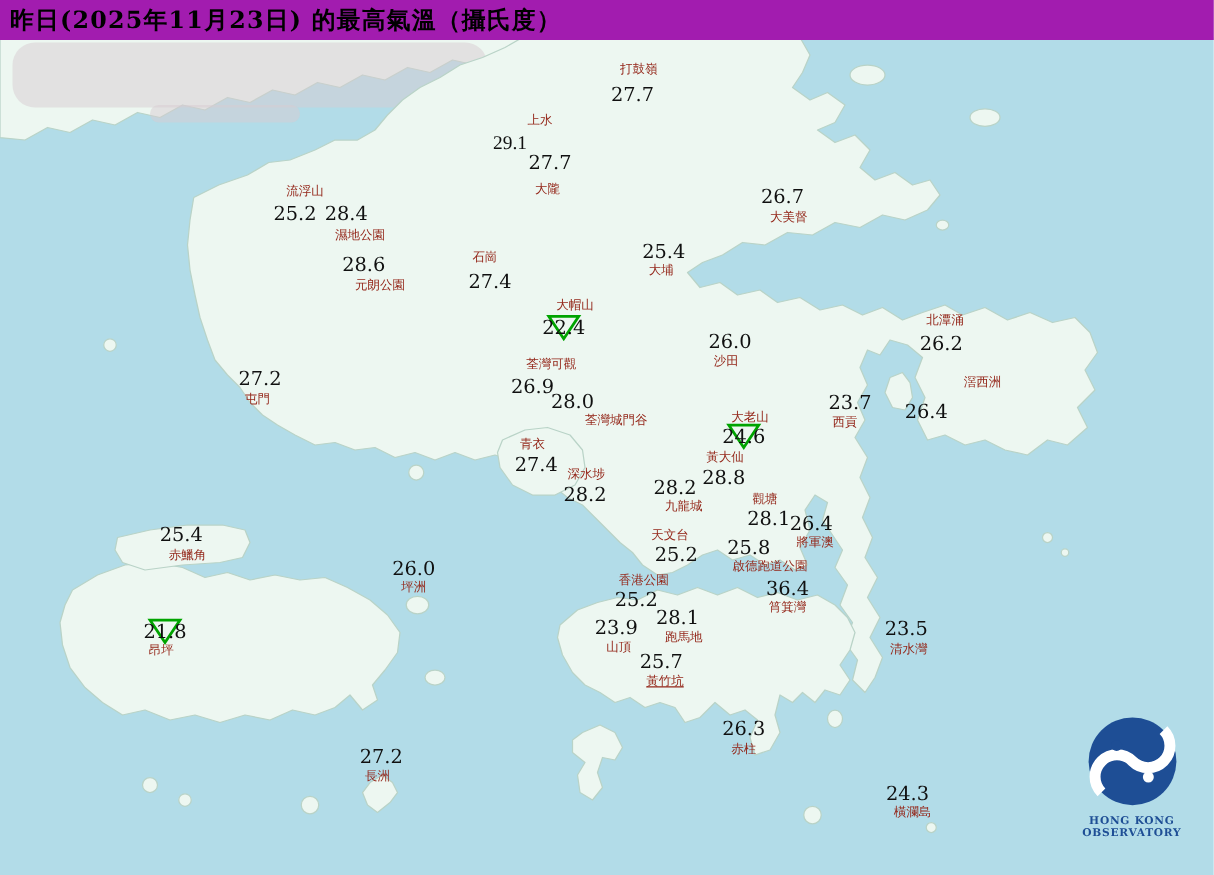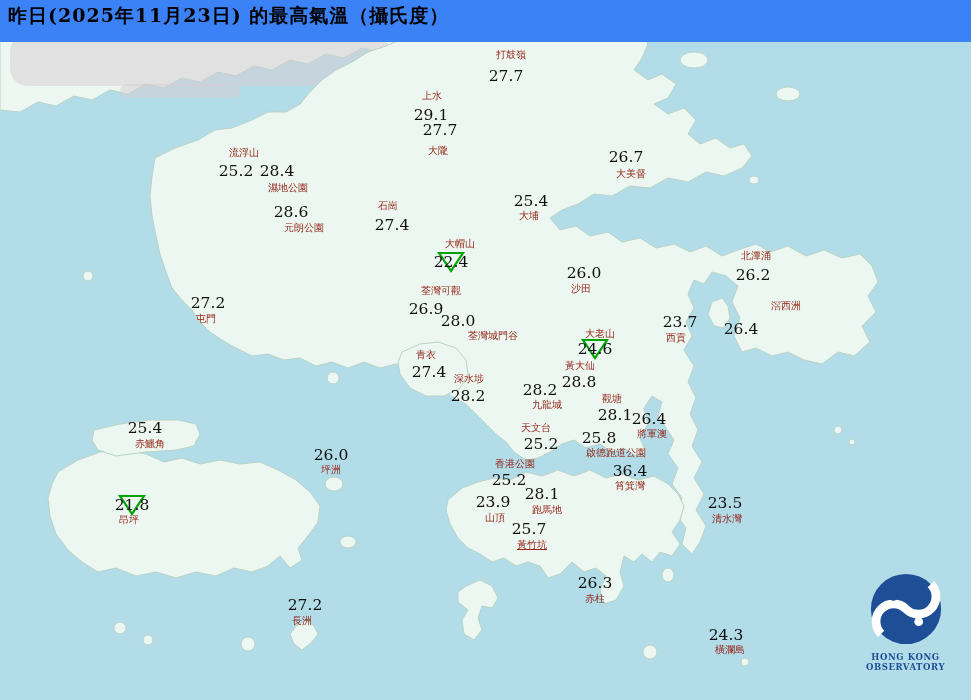--- a/index.html
+++ b/index.html
@@ -3,21 +3,21 @@
 <meta charset="utf-8">
 <style>
   html,body{margin:0;padding:0;}
   body{width:971px;height:700px;overflow:hidden;background:#fff;
        font-family:"DejaVu Serif","Liberation Serif",serif;}
   #stage{position:relative;width:971px;height:700px;}
   #map-svg{position:absolute;left:0;top:0;}
   .sea{fill:var(--sea);}
   .land{fill:var(--land);stroke:var(--coast);stroke-width:1;stroke-linejoin:round;}
   .urban{fill:var(--urban);opacity:.5;}
-  #title-bar{position:absolute;left:0;top:0;width:971px;height:42px;background:#3b82f6;}
+  #title-bar{position:absolute;left:0;top:0;width:971px;height:32px;background:#a21caf;}
   #title-text{position:absolute;left:8px;top:3px;font-size:19px;font-weight:600;
               letter-spacing:1px;color:#000;white-space:nowrap;}
   .sname,.stemp,.marker{position:absolute;transform:translate(-50%,-50%);white-space:nowrap;}
   .sname{color:var(--station-name);font-size:10px;z-index:3;}
   .stemp{color:var(--temperature);font-size:15.5px;z-index:3;}
   .marker{z-index:2;}
   #logo-block{position:absolute;left:840px;top:570px;width:131px;text-align:center;z-index:4;}
   #logo-zh{color:var(--logo-blue);font-size:17px;font-weight:700;letter-spacing:4px;margin-top:2px;}
   #logo-en{color:var(--logo-blue);font-size:8.5px;font-weight:700;letter-spacing:.6px;}
 </style>
@@ -65,21 +65,21 @@
   </svg>
 
   <div id="title-bar">
     <div id="title-text">昨日(2025年11月23日) 的最高氣溫（攝氏度）</div>
   </div>
 
   <div style="position:absolute;left:0;top:0;width:971px;height:700px;">
       <div class="sname" style="left: 511px; top: 55px;">打鼓嶺</div>
       <div class="stemp" style="left: 506px; top: 76px;">27.7</div>
       <div class="sname" style="left: 432px; top: 96px;">上水</div>
-      <div class="stemp" style="left: 431px; top: 115px;">29.1</div>
+      <div class="stemp" style="left: 408px; top: 115px; font-family: Liberation Serif, serif;">29.1</div>
       <div class="sname" style="left: 438px; top: 151px;">大隴</div>
       <div class="stemp" style="left: 440px; top: 130px;">27.7</div>
       <div class="sname" style="left: 244px; top: 153px;">流浮山</div>
       <div class="stemp" style="left: 236px; top: 171px;">25.2</div>
       <div class="sname" style="left: 288px; top: 188px;">濕地公園</div>
       <div class="stemp" style="left: 277px; top: 171px;">28.4</div>
       <div class="sname" style="left: 304px; top: 228px;">元朗公園</div>
       <div class="stemp" style="left: 291px; top: 212px;">28.6</div>
       <div class="sname" style="left: 388px; top: 206px;">石崗</div>
       <div class="stemp" style="left: 392px; top: 225px;">27.4</div>

